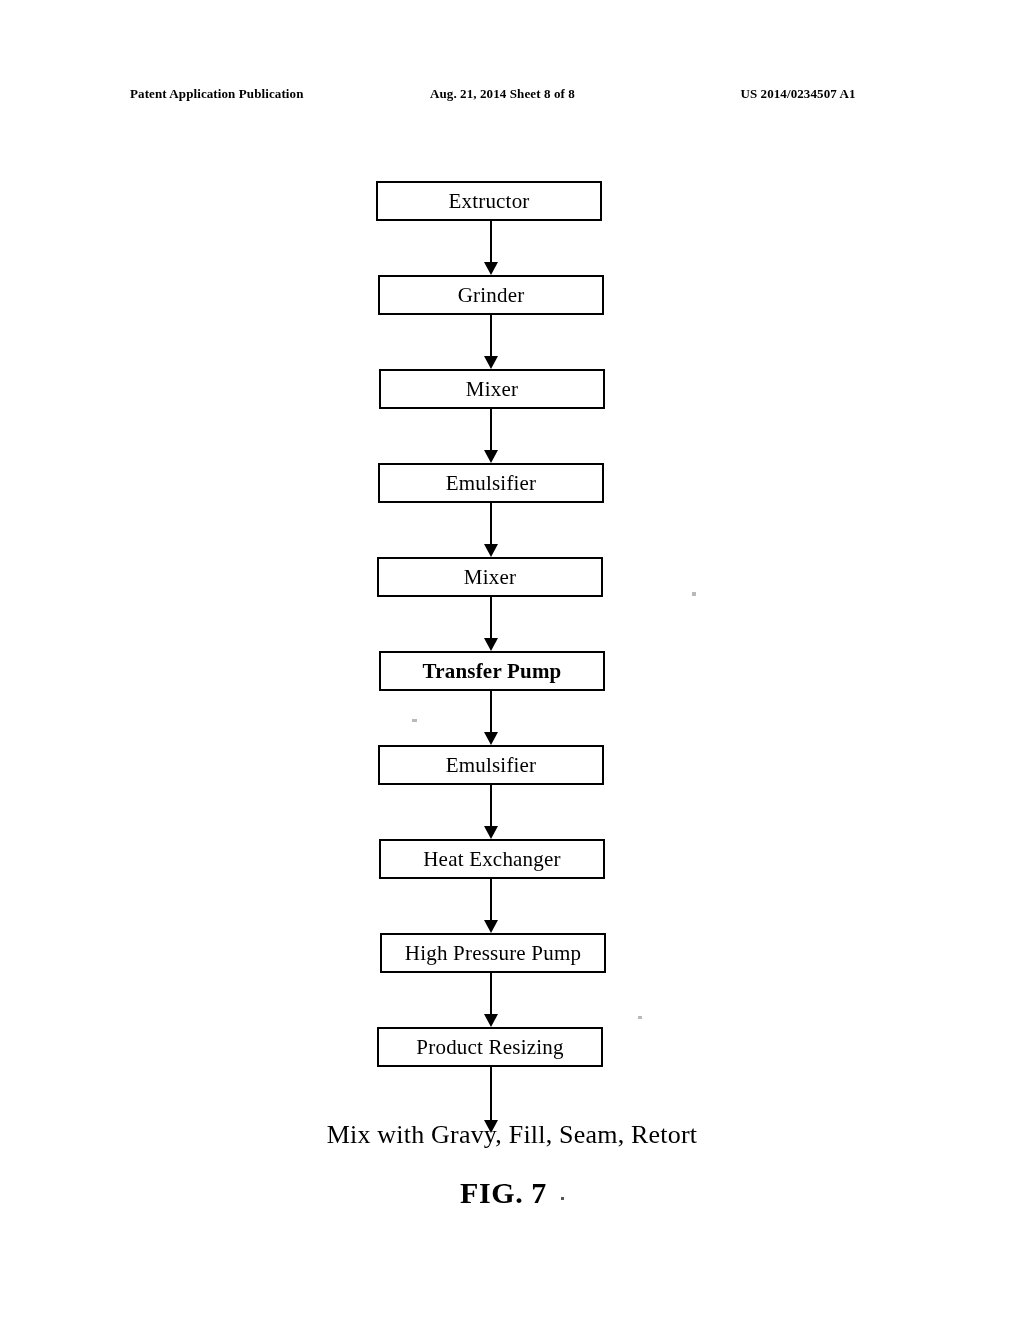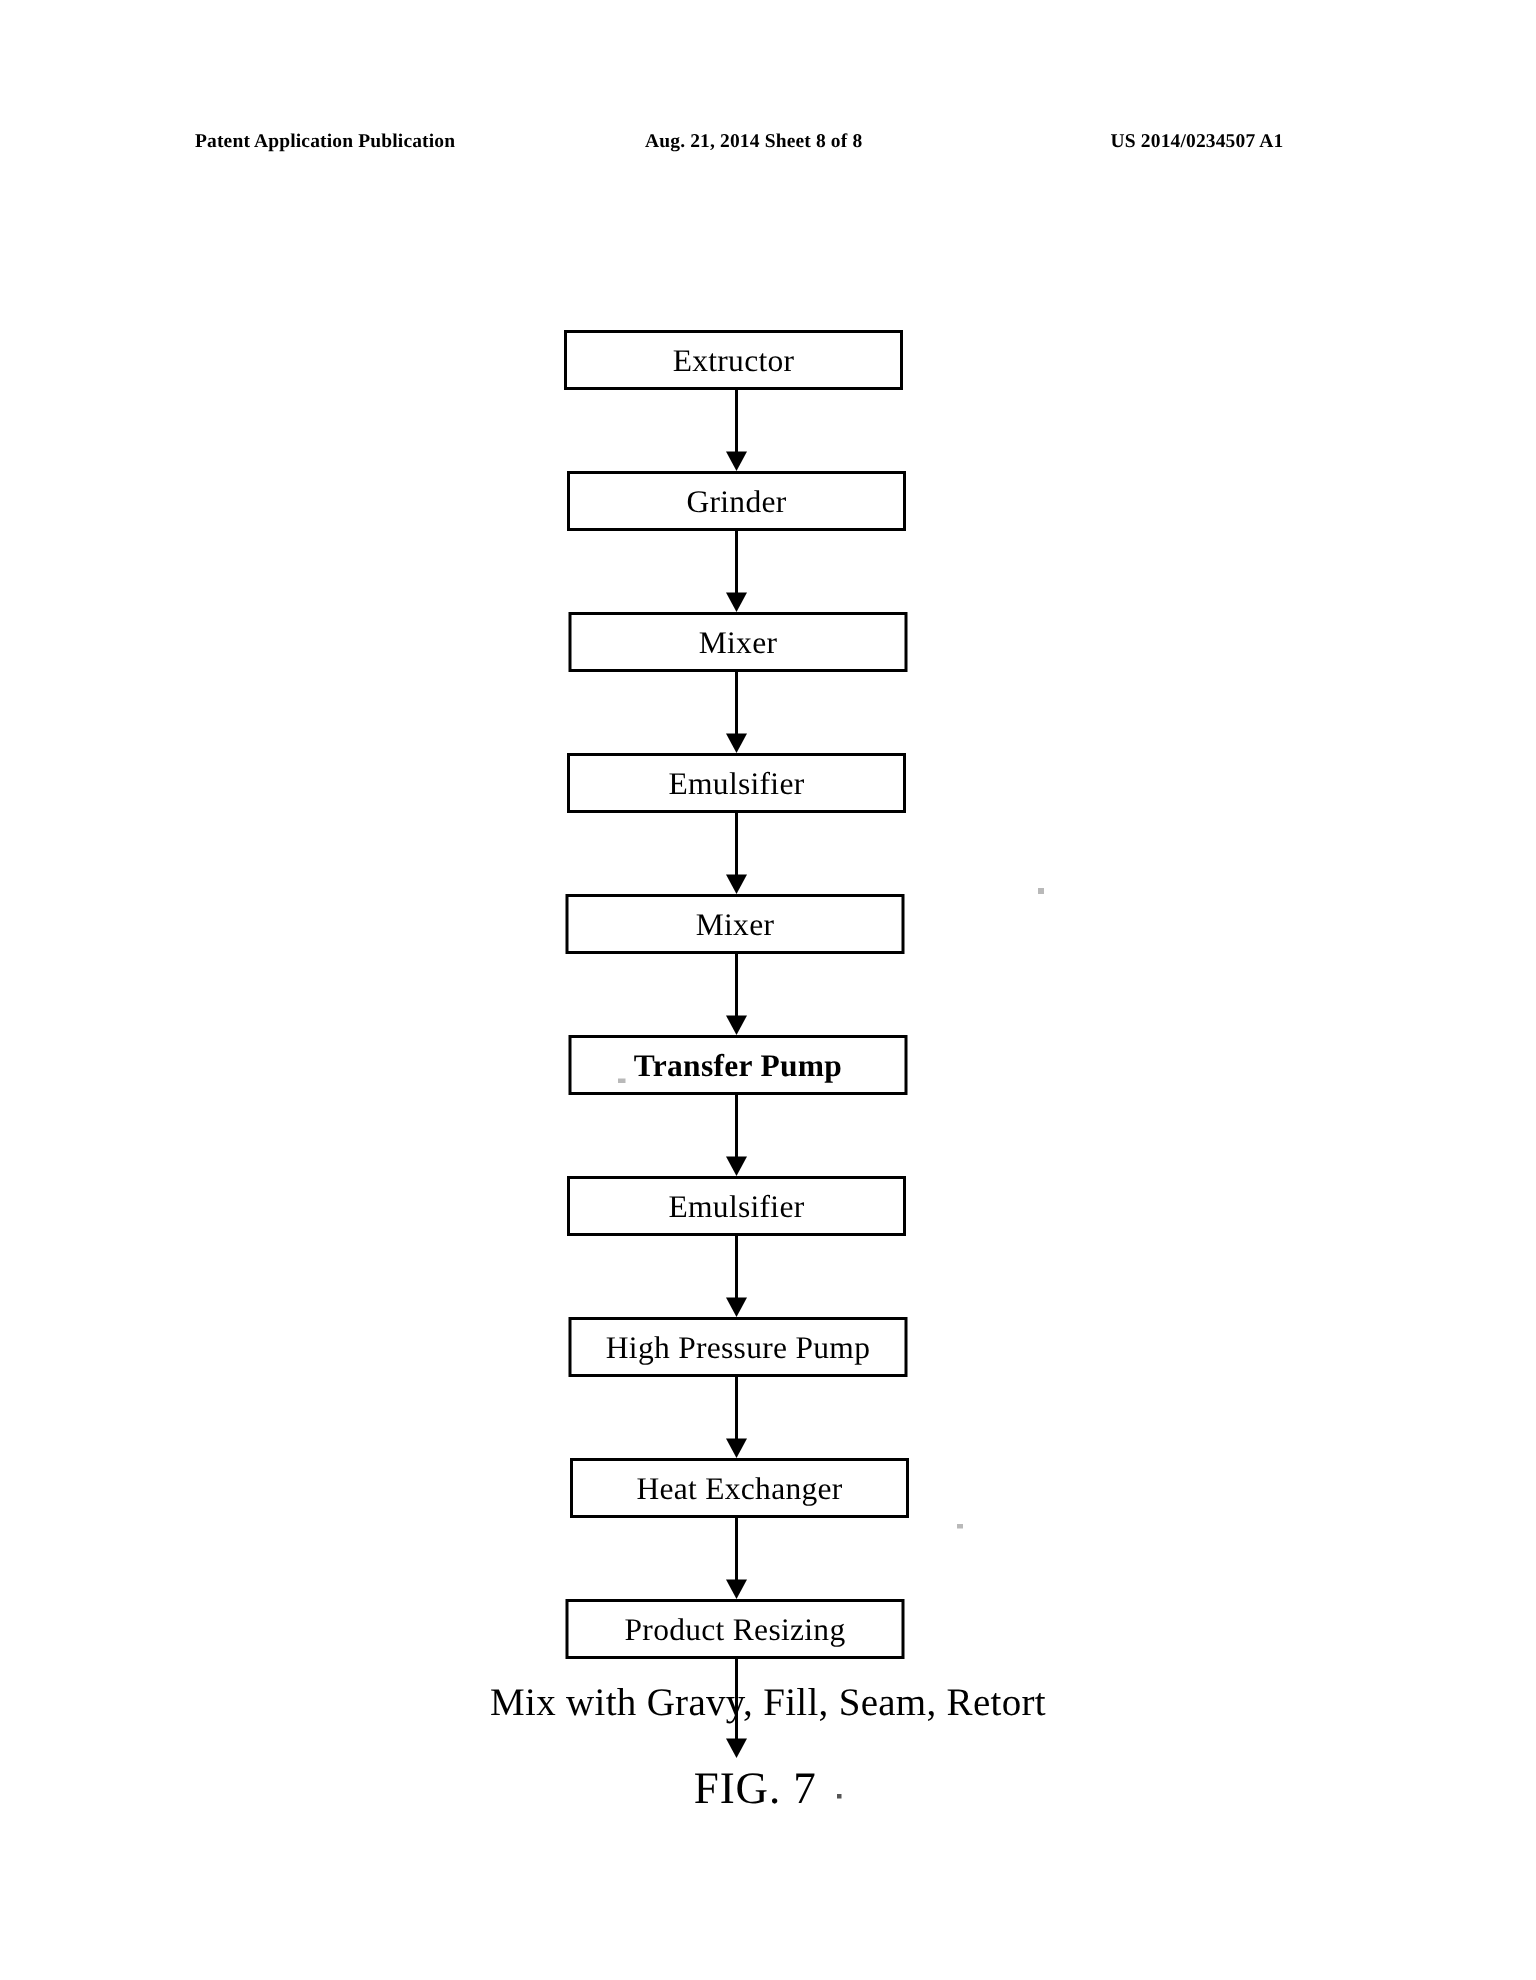--- a/index.html
+++ b/index.html
@@ -58,21 +58,21 @@
     align-items: center;
     justify-content: center;
     font-family: "Liberation Serif", serif;
     font-size: 21px;
     line-height: 1;
     white-space: nowrap;
     letter-spacing: 0.2px;
   }
 
   
-  .flow-step:nth-child(1)  .flow-box { margin-left: -1px; margin-top: 39px; }
+  .flow-step:nth-child(1)  .flow-box { margin-left: -1px; }
   .flow-step:nth-child(2)  .flow-box { margin-left: 1px; text-align: center; }
   .flow-step:nth-child(3)  .flow-box { margin-left: 2px; }
   .flow-step:nth-child(4)  .flow-box { margin-left: 1px; }
   .flow-step:nth-child(5)  .flow-box { margin-left: 0px; }
   .flow-step:nth-child(6)  .flow-box { margin-left: 2px; font-weight: bold; }
   .flow-step:nth-child(7)  .flow-box { margin-left: 1px; }
   .flow-step:nth-child(8)  .flow-box { margin-left: 2px; }
   .flow-step:nth-child(9)  .flow-box { margin-left: 3px; }
   .flow-step:nth-child(10) .flow-box { margin-left: 0; }
 
@@ -119,21 +119,21 @@
   }
 
   
   #figure-caption {
     position: absolute;
     top: 1176px;
     left: 0;
     width: 1024px;
     text-align: center;
     font-family: "Liberation Serif", serif;
-    font-weight: normal;
+    font-weight: bold;
     font-size: 30px;
     letter-spacing: 0.6px;
     white-space: nowrap;
   }
   #figure-caption .caption-artifact {
     display: inline-block;
     width: 3px;
     height: 3px;
     background: #555;
     vertical-align: middle;
@@ -209,29 +209,29 @@
 
   <div class="flow-step">
     <div class="flow-box">Emulsifier</div>
     <div class="connector">
       <div class="stem"></div>
       <div class="head"></div>
     </div>
   </div>
 
   <div class="flow-step">
+    <div class="flow-box">Heat Exchanger</div>
+    <div class="connector">
+      <div class="stem"></div>
+      <div class="head"></div>
+    </div>
+  </div>
+
+  <div class="flow-step">
     <div class="flow-box">High Pressure Pump</div>
-    <div class="connector">
-      <div class="stem"></div>
-      <div class="head"></div>
-    </div>
-  </div>
-
-  <div class="flow-step">
-    <div class="flow-box">Heat Exchanger</div>
     <div class="connector">
       <div class="stem"></div>
       <div class="head"></div>
     </div>
   </div>
 
   <div class="flow-step">
     <div class="flow-box">Product Resizing</div>
     <div class="connector long">
       <div class="stem"></div>

